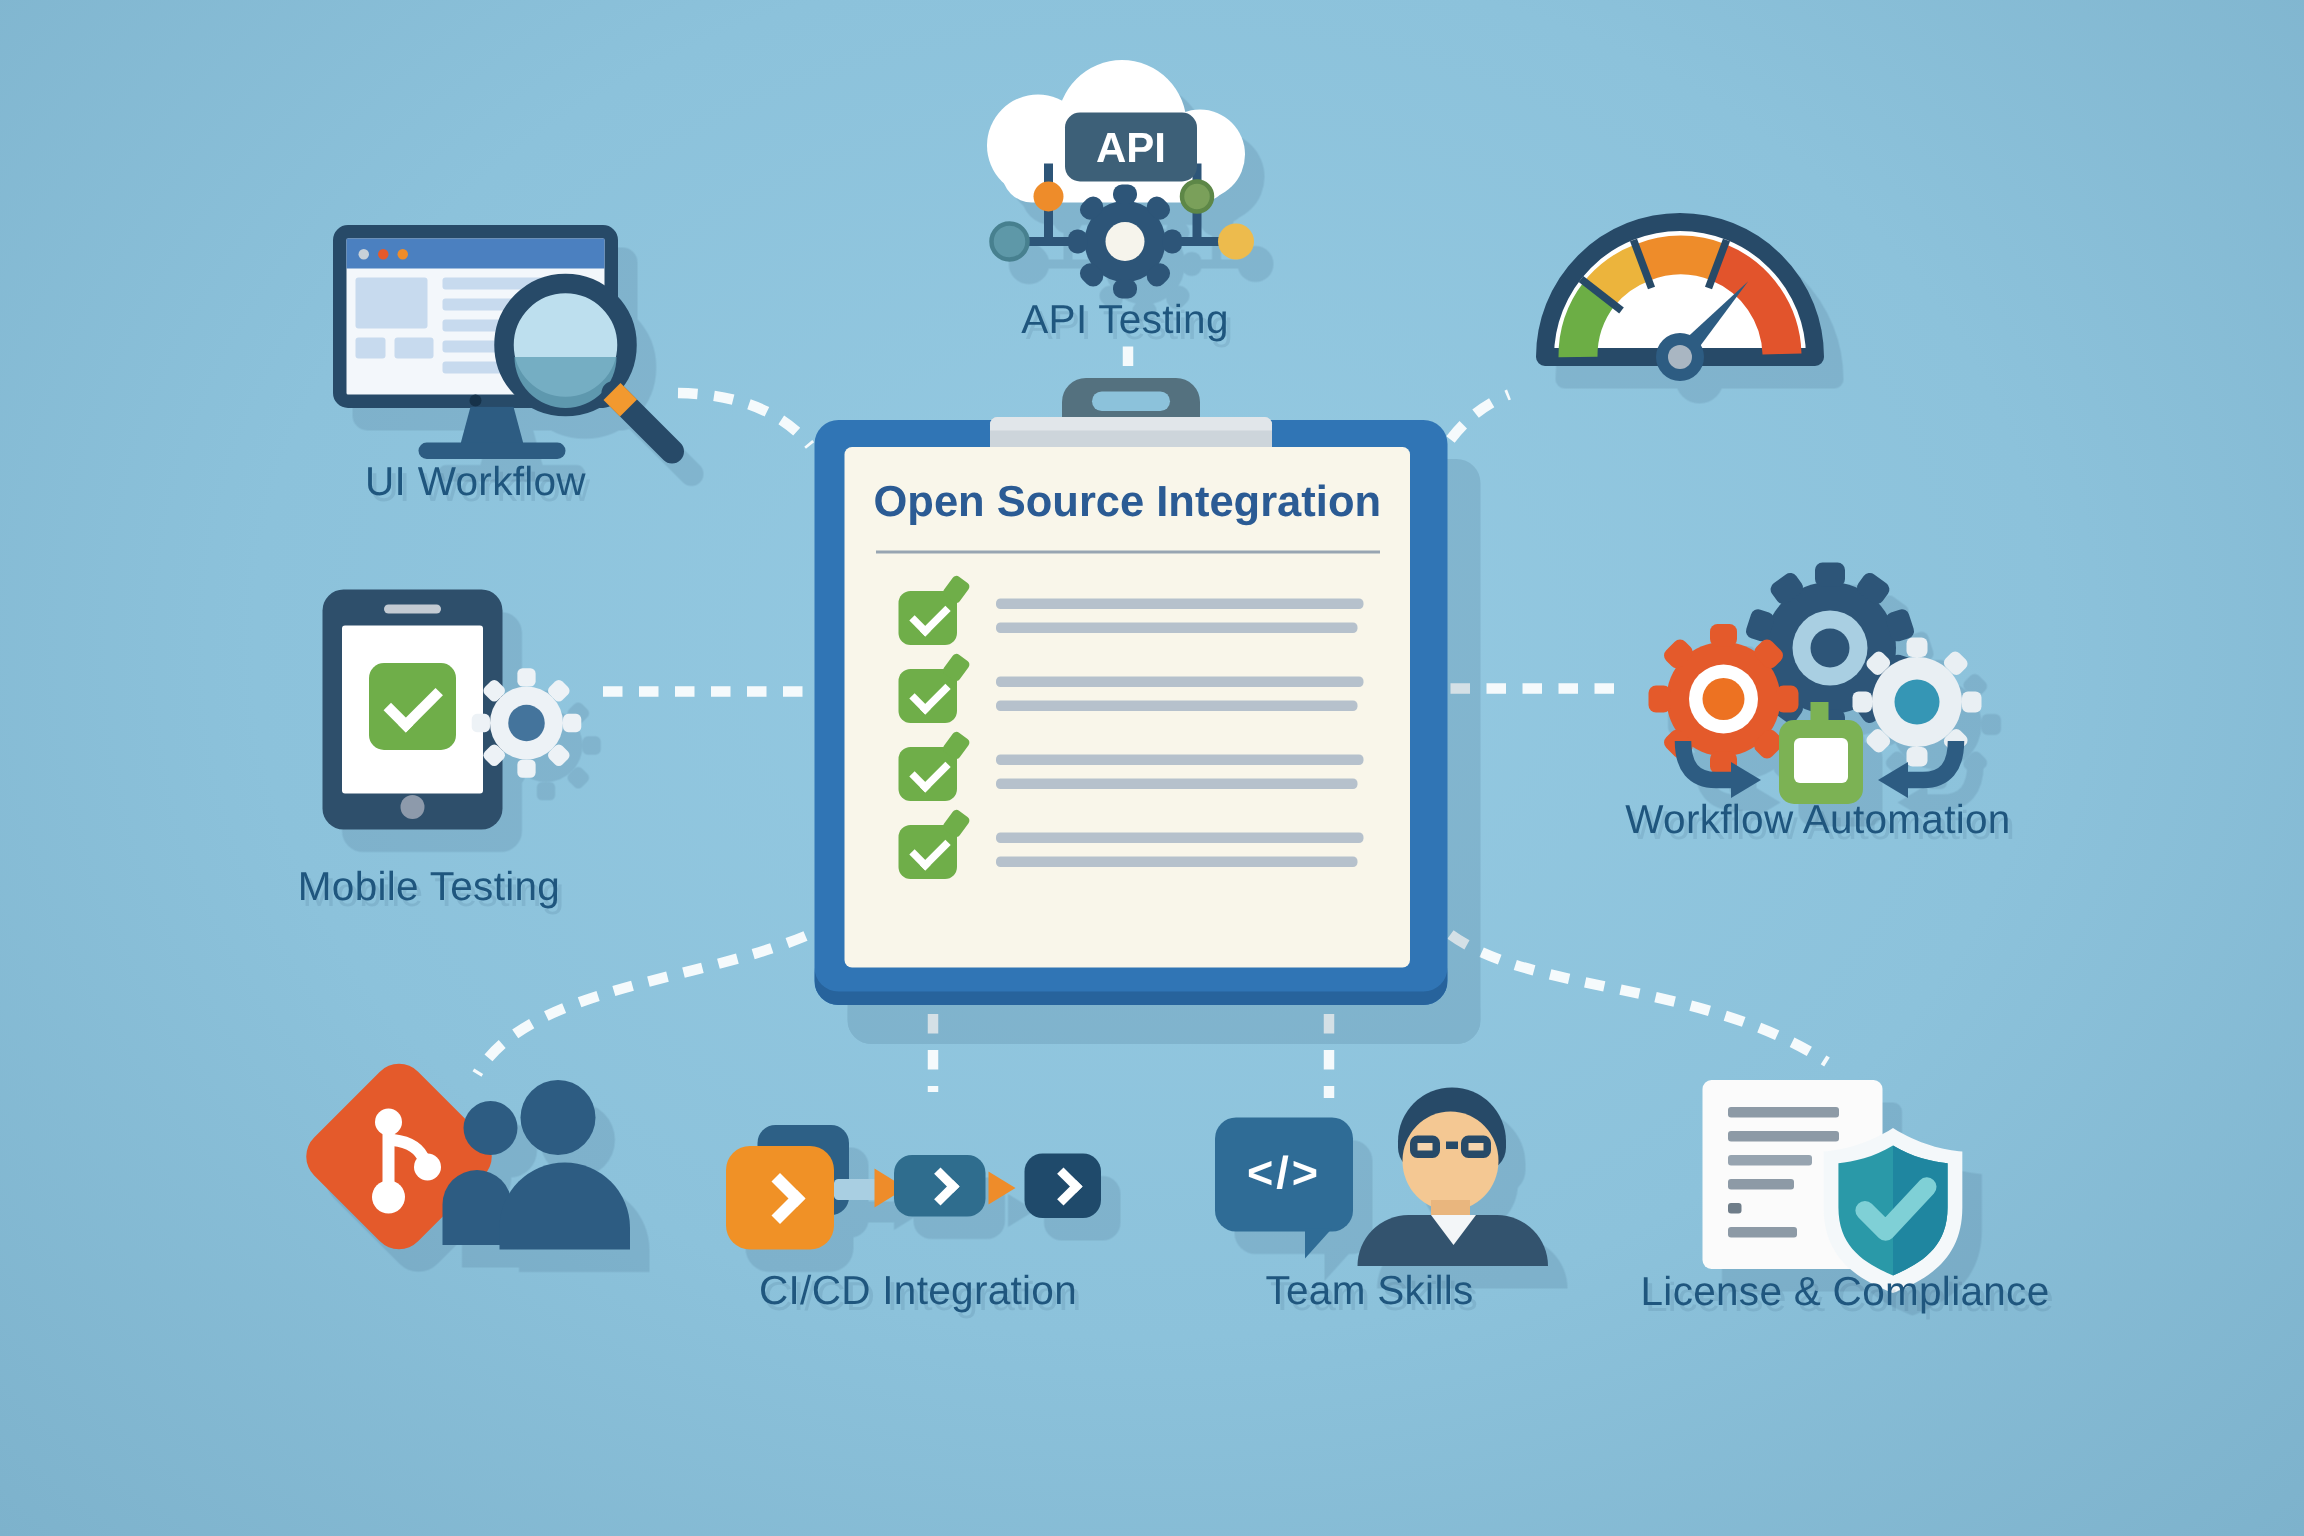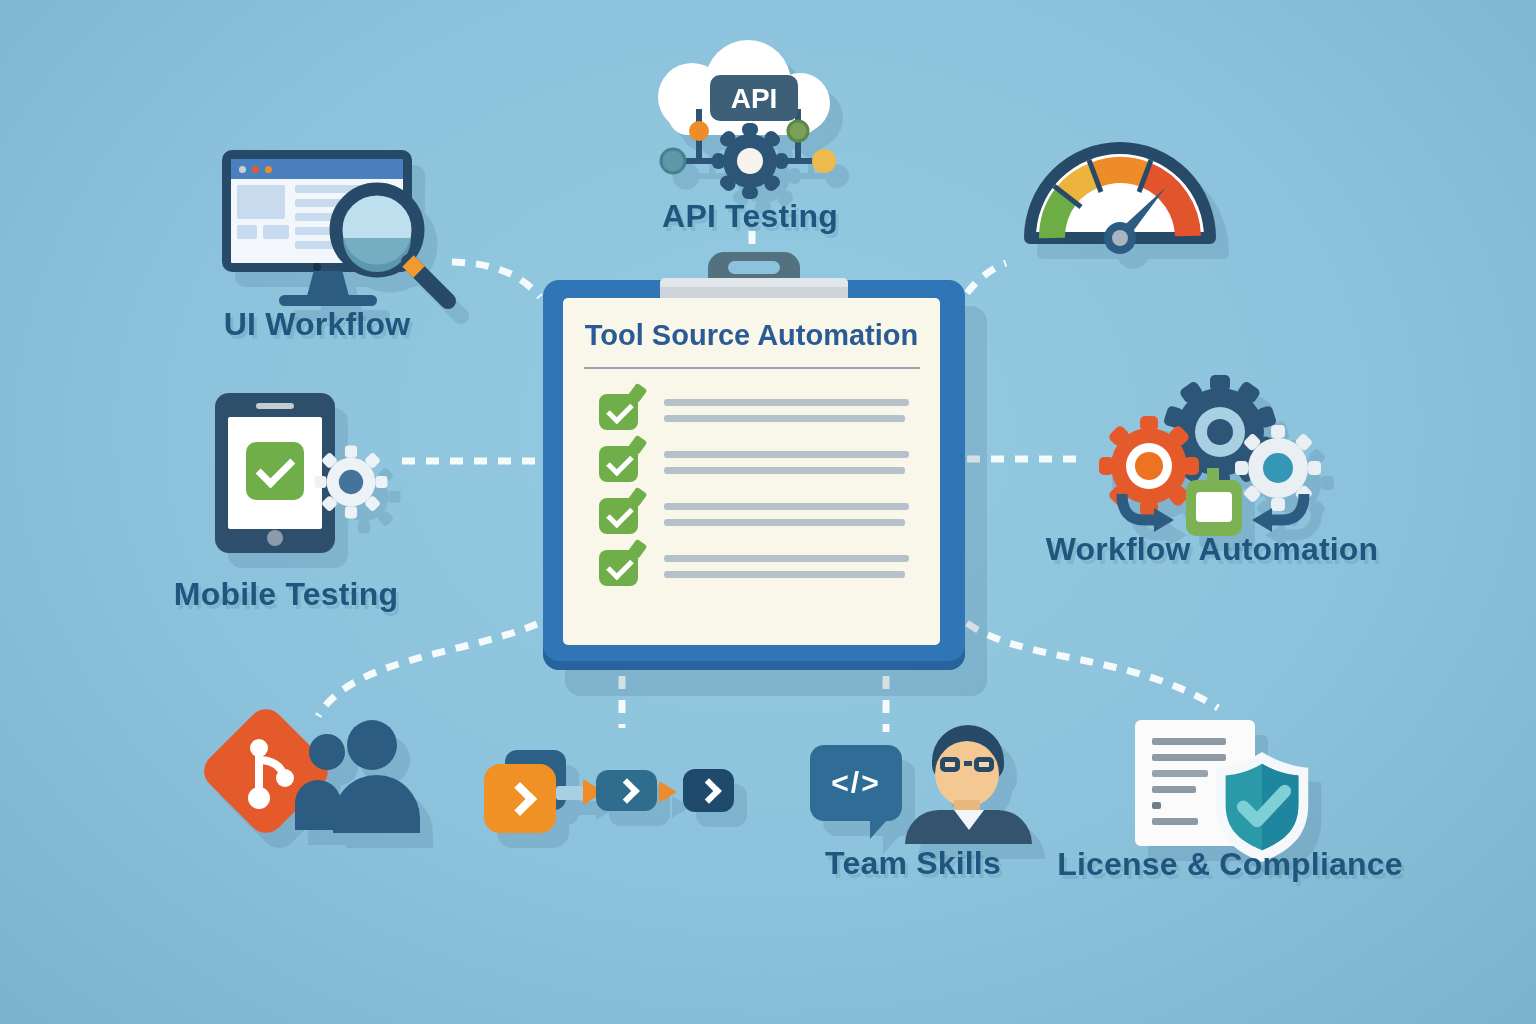--- a/index.html
+++ b/index.html
@@ -2,21 +2,21 @@
 <html style="--bg-light: #95cae2; --bg-mid: #8cc2db; --bg-edge: #7db2cc; --connector: #fdfefe; --board-blue: #3075b5; --board-edge: #27639c; --paper: #f9f6ea; --clip-metal: #54717f; --clip-bar: #cdd5db; --clip-bar-hi: #e1e6ea; --title: #2b5b94; --label: #1f567e; --green: #6fae49; --line-gray: #b6c1cc; --navy: #274a68; --steel: #2d5c82; --mid-blue: #2d5578; --screen-bar: #4b80c0; --block-blue: #c7daee; --lens-blue: #bddfee; --lens-teal: #68a6bb; --orange: #ee8c2a; --orange-red: #e45a2b; --gold: #ecb43c; --red: #e2542c; --teal: #3596b5; --skin: #f4c893; --shield-teal: #2a99a8; --shield-teal-dark: #1f86a0; --shield-check: #7fd0d6;"><head>
 <meta charset="utf-8">
 <style>
   html,body{margin:0;padding:0;}
   body{width:1536px;height:1024px;overflow:hidden;font-family:"Liberation Sans","DejaVu Sans",sans-serif;}
   .stage{position:relative;width:1536px;height:1024px;
     background:radial-gradient(ellipse at 50% 42%, var(--bg-light) 0%, var(--bg-mid) 55%, var(--bg-edge) 100%);}
   .abs{position:absolute;}
   .icon-group{position:absolute;filter:drop-shadow(13px 15px 0 rgba(55,92,122,.16));}
   .node-label{position:absolute;transform:translateX(-50%);white-space:nowrap;
-    font-size:32px;font-weight:700;color:var(--label);letter-spacing:.2px;
+    font-size:27px;font-weight:400;color:var(--label);letter-spacing:.2px;
     text-shadow:3px 4px 0 rgba(50,85,115,.13);}
   svg{display:block;overflow:visible;}
   
   .connectors{position:absolute;left:0;top:0;}
   .connectors path{fill:none;stroke:var(--connector);stroke-width:7;stroke-dasharray:13 11;opacity:.93;}
   
   .clipboard{position:absolute;left:543px;top:252px;width:422px;height:418px;
     filter:drop-shadow(22px 26px 0 rgba(55,92,122,.17));}
   .clip-handle{position:absolute;left:165px;top:0;width:92px;height:36px;background:var(--clip-metal);
     border-radius:16px 16px 4px 4px;}
@@ -103,21 +103,21 @@
   <div class="clipboard">
     <div class="board"></div>
     <div class="clip-handle">
       <div class="clip-hole"></div>
     </div>
     <div class="clip-bar">
         <div class="clip-bar-hi"></div>
       </div>
     <div class="paper">
       <div class="paper-title">
-        <div>Tool Source Automation</div>
+        <div>Open Source Integration</div>
       </div>
       <div class="divider"></div>
       <div class="checklist">
         <div class="check-row">
           <div class="checkbox">
               <span class="tick"></span>
             </div>
           <div class="row-lines">
               <i></i>
               <i></i>
@@ -365,20 +365,21 @@
       </div>
     <div class="tri" style="left:111px;top:46px;"></div>
     <div class="pipe" style="left:124px;top:37px;width:61px;height:41px;background:#2f6d8e;display:flex;align-items:center;justify-content:center;">
         <span class="chev small"></span>
       </div>
     <div class="tri" style="left:187px;top:48px;border-top-width:11px;border-bottom-width:11px;border-left-width:18px;"></div>
     <div class="pipe" style="left:211px;top:36px;width:51px;height:43px;background:#1f4a6b;display:flex;align-items:center;justify-content:center;">
         <span class="chev small"></span>
       </div>
   </div>
+  <div class="node-label" style="left:612px;top:845px;">CI/CD Integration</div>
 
   <div class="icon-group" style="left:788px;top:712px;width:250px;height:135px;">
     <div class="bubble">
         <span>&lt;/&gt;</span>
       </div>
     <div class="bubble-tail"></div>
     <div>
       <div class="hair"></div>
       <div class="face"></div>
       <div class="lens" style="left:152px;"></div>

